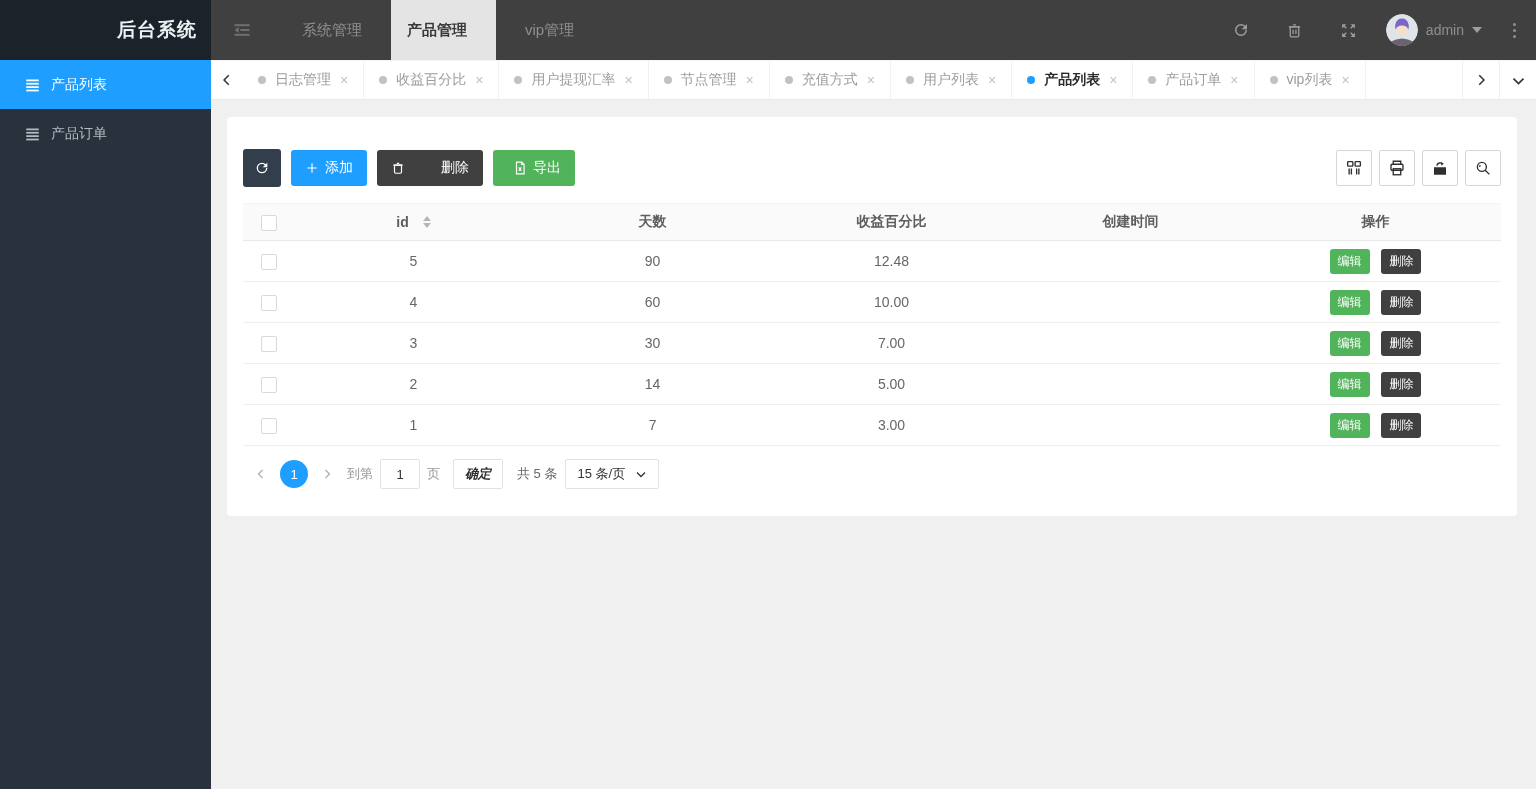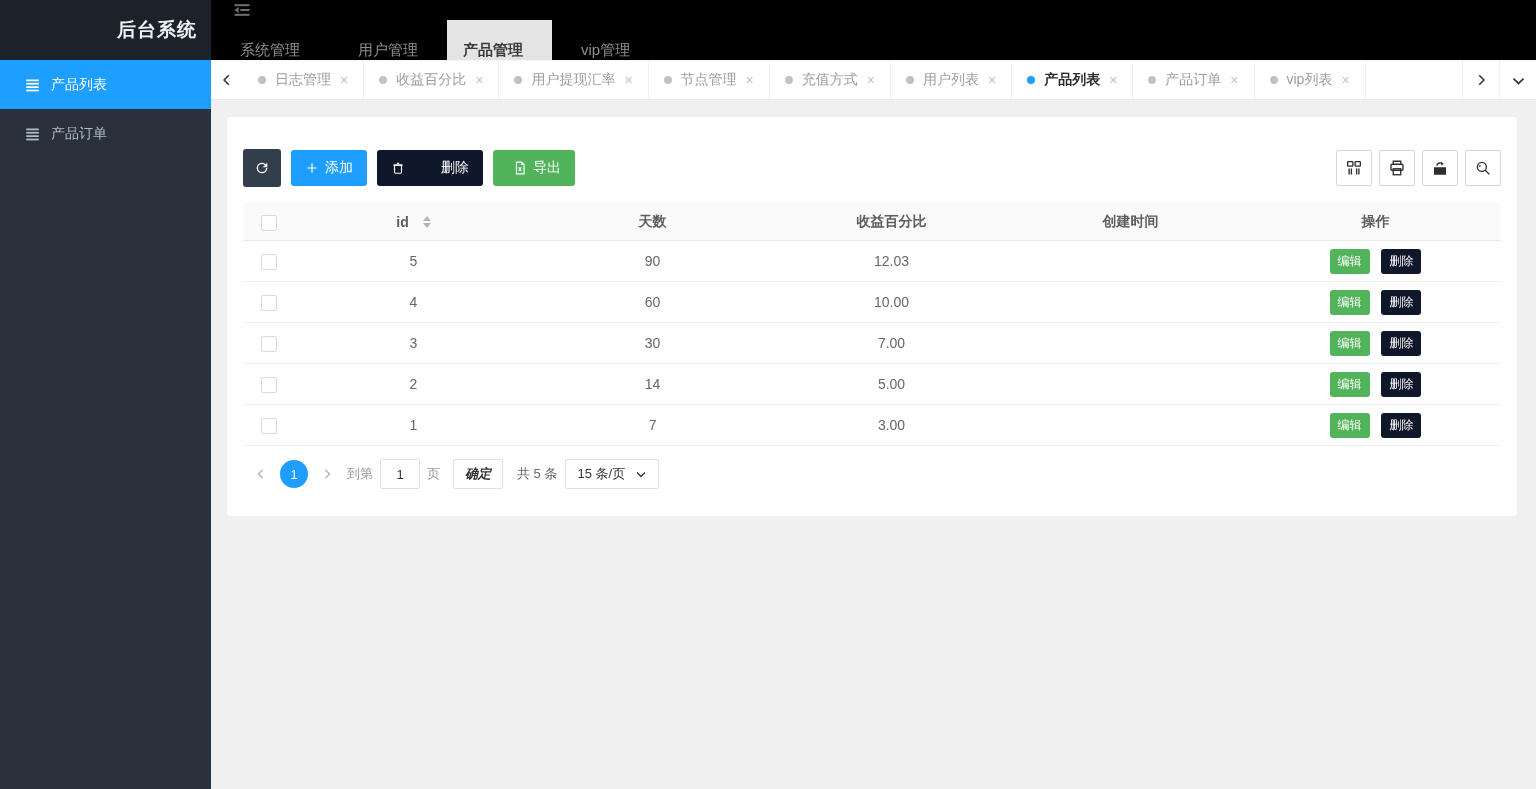--- a/index.html
+++ b/index.html
@@ -13,21 +13,21 @@
           display:flex; align-items:center; padding-left:117px; letter-spacing:1px; }
   .menu-item { height:49px; display:flex; align-items:center; gap:11px; padding-left:25px;
                color:#b3bcc5; font-size:14px; cursor:pointer; }
   .menu-item.active { background:#1e9fff; color:#fff; }
   .menu-item svg { width:15px; height:15px; }
 
   
   .main { flex:1; display:flex; flex-direction:column; min-width:0; }
 
   
-  .navbar { height:60px; background:#000000; display:flex; align-items:stretch;flex-direction:column; }
+  .navbar { height:60px; background:#404040; display:flex; align-items:stretch; }
   .collapse-btn { width:62px; display:flex; align-items:center; justify-content:center; color:#6f6f6f; cursor:pointer; }
   .nav-menus { display:flex; }
   .nav-item { padding:0 29px; line-height:60px; font-size:15px; color:#8f8f8f; cursor:pointer; white-space:nowrap; }
   .nav-item.active { background:#e4e4e4; color:#3a3a3a; font-weight:bold;padding-left:16px; }
   .nav-spacer { flex:1; }
   .nav-icon-btn { width:54px; display:flex; align-items:center; justify-content:center; color:#9e9e9e; cursor:pointer; }
   .user-area { display:flex; align-items:center; gap:8px; padding:0 10px; cursor:pointer; }
   .avatar { width:32px; height:32px; border-radius:50%; overflow:hidden; flex-shrink:0; }
   .username { font-size:14px; color:#8f8f8f; }
   .caret-down { width:0; height:0; border-left:5px solid transparent; border-right:5px solid transparent; border-top:6px solid #9e9e9e; }
@@ -50,21 +50,21 @@
   
   .content { flex:1; background:#f0f0f0; padding:17px 19px 0 16px; }
   .card { background:#fff; border-radius:4px; height:399px; padding:16px; }
 
   .card-toolbar { display:flex; align-items:center; margin-top:16px; margin-bottom:16px; }
   .btn { height:36px; border:none; border-radius:3px; color:#fff; font-size:14px;
          display:inline-flex; align-items:center; gap:6px; padding:0 14px; margin-right:10px; cursor:pointer;
          font-family:inherit; }
   .btn-dark { width:38px; height:38px; padding:0; justify-content:center; background:#333e4d; }
   .btn-blue { background:#1e9fff; }
-  .btn-red { background:#0f172a;gap:36px; }
+  .btn-red { background:#404040;gap:36px; }
   .btn-green { background:#52b45a;padding-left:20px; }
   .toolbar-right { margin-left:auto; display:flex; gap:7px; }
   .icon-btn { width:36px; height:36px; background:#fff; border:1px solid #d6d6d6; border-radius:2px;
               display:flex; align-items:center; justify-content:center; color:#2f2f2f; cursor:pointer; }
 
   table { width:100%; border-collapse:collapse; table-layout:fixed; }
   th { background:#fafafa; height:37px; font-size:14px; font-weight:bold; color:#5d5d5d;
        border-bottom:1px solid #e9e9e9; border-top:1px solid #f3f3f3; }
   td { height:41px; font-size:14px; color:#666; text-align:center; border-bottom:1px solid #efefef; }
   th, td { text-align:center; }
@@ -125,21 +125,20 @@
       <div class="collapse-btn">
         <svg width="20" height="20" viewBox="0 0 24 24" fill="currentColor">
             <rect x="3" y="5" width="18" height="2.4"></rect>
             <rect x="10" y="10.8" width="11" height="2.4"></rect>
             <rect x="3" y="16.6" width="18" height="2.4"></rect>
             <path d="M8 8.5l-5 3.5 5 3.5z"></path>
           </svg>
       </div>
       <nav class="nav-menus">
         <div class="nav-item">系统管理</div>
-        <div class="nav-item">用户管理</div>
         <div class="nav-item active">产品管理</div>
         <div class="nav-item">vip管理</div>
       </nav>
       <div class="nav-spacer"></div>
       <div class="nav-icon-btn">
         <svg width="18" height="18" viewBox="0 0 24 24" fill="currentColor">
             <path d="M17.65 6.35A7.95 7.95 0 0 0 12 4a8 8 0 1 0 8 8h-2a6 6 0 1 1-6-6c1.66 0 3.14.69 4.22 1.78L13 11h7V4l-2.35 2.35z"></path>
           </svg>
       </div>
       <div class="nav-icon-btn">
@@ -323,21 +322,21 @@
               <th>收益百分比</th>
               <th>创建时间</th>
               <th>操作</th>
             </tr>
           </thead>
           <tbody>
             <tr>
               <td><input type="checkbox" style=""></td>
               <td>5</td>
               <td>90</td>
-              <td>12.03</td>
+              <td>12.48</td>
               <td></td>
               <td>
                 <button class="mini-btn btn-green">编辑</button>
                 <button class="mini-btn btn-red">删除</button>
               </td>
             </tr>
             <tr>
               <td><input type="checkbox" style=""></td>
               <td>4</td>
               <td>60</td>

